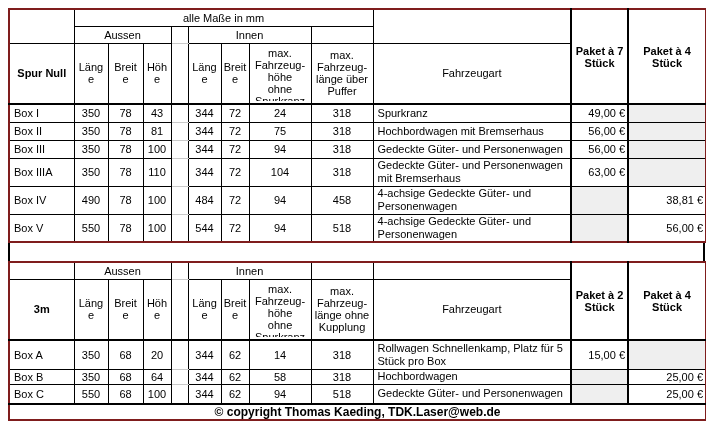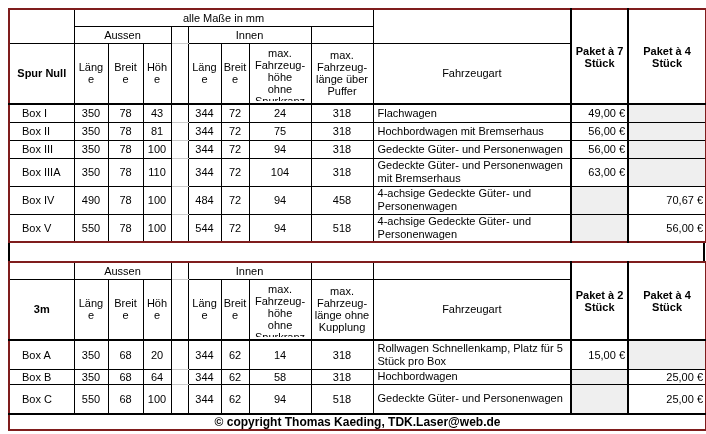--- a/index.html
+++ b/index.html
@@ -30,25 +30,25 @@
     white-space: pre-line;
   }
   
   tr.hA  { height: 17px; }
   tr.hB  { height: 17px; }
   tr.hC  { height: 61px; }
   tr.r18 { height: 18px; }
   tr.r28 { height: 28px; }
   tr.r29 { height: 29px; }
   tr.r15 { height: 15px; }
-  tr.r14 { height: 30px; border-radius: 7px; }
+  tr.r14 { height: 20px; border-radius: 7px; }
   tr.foot{ height: 16px; }
 
   .bold { font-weight: bold; }
-  td.name { text-align: left; padding-left: 12px; }
+  td.name { text-align: left; padding-left: 4px; }
   td.art  { text-align: left; padding-left: 4px; line-height: 13px; }
   td.price{ text-align: right; }
   td.shaded { background: #efefef; }
   td.bl2 { border-left-width: 2px; }
   tr.first-data td { border-top-width: 2px; }
   tr.foot td { border-top-width: 2px; font-size: 12px; text-align: center; }
 
   
   td.gapd { border-top-color: #c9c9c9; border-bottom-color: #c9c9c9; }
   tr.first-data td.gapd { border-top-color: #000; }
@@ -128,21 +128,21 @@
     <tr class="r18 first-data">
       <td class="name">Box I</td>
       <td>350</td>
       <td>78</td>
       <td>43</td>
       <td class="gapd"></td>
       <td>344</td>
       <td>72</td>
       <td>24</td>
       <td>318</td>
-      <td class="art">Flachwagen</td>
+      <td class="art">Spurkranz</td>
       <td class="price bl2">49,00 €</td>
       <td class="shaded bl2"></td>
     </tr>
     <tr class="r18">
       <td class="name">Box II</td>
       <td>350</td>
       <td>78</td>
       <td>81</td>
       <td class="gapd"></td>
       <td>344</td>
@@ -186,21 +186,21 @@
       <td>490</td>
       <td>78</td>
       <td>100</td>
       <td class="gapd"></td>
       <td>484</td>
       <td>72</td>
       <td>94</td>
       <td>458</td>
       <td class="art">4-achsige Gedeckte Güter- und Personenwagen</td>
       <td class="shaded bl2"></td>
-      <td class="price bl2">70,67 €</td>
+      <td class="price bl2">38,81 €</td>
     </tr>
     <tr class="r28">
       <td class="name">Box V</td>
       <td>550</td>
       <td>78</td>
       <td>100</td>
       <td class="gapd"></td>
       <td>544</td>
       <td>72</td>
       <td>94</td>

